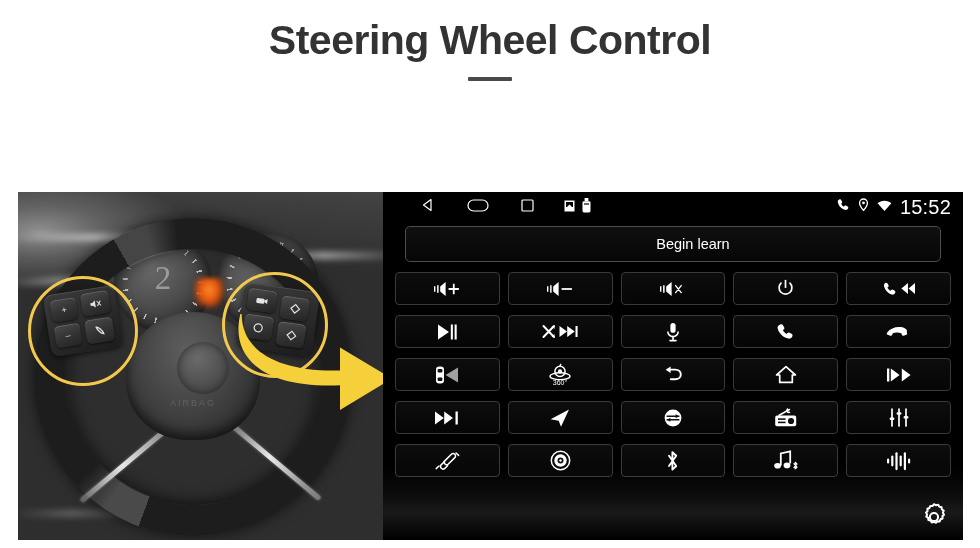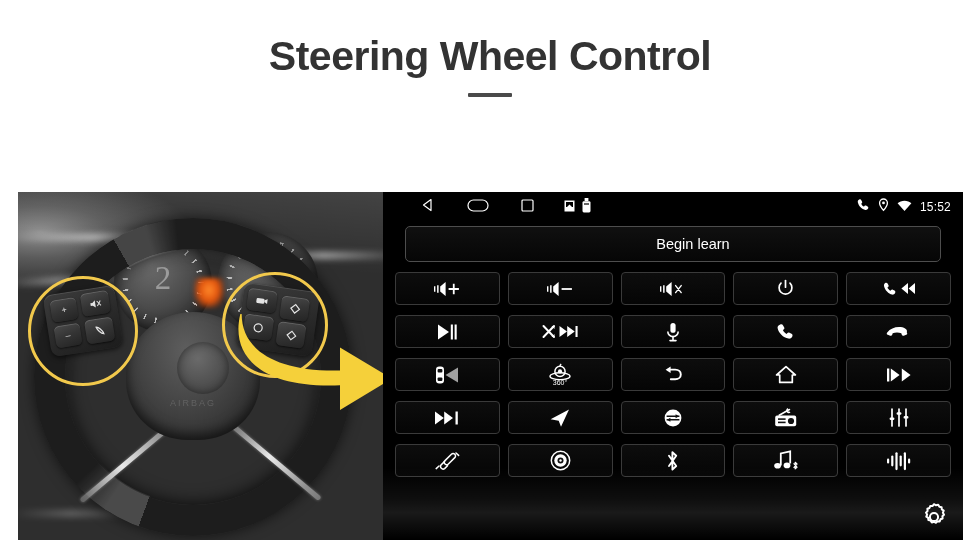--- a/index.html
+++ b/index.html
@@ -5,21 +5,21 @@
   * { box-sizing: border-box; margin: 0; padding: 0; }
   html, body {
     width: 980px; height: 548px;
     background: #ffffff;
     font-family: "Liberation Sans", sans-serif;
     overflow: hidden;
   }
   .page { position: relative; width: 980px; height: 548px; background:#fff; }
 
   
-  .header { padding-top: 32px; text-align: center; }
+  .header { padding-top: 16px; text-align: center; }
   .page-title {
     font-size: 41px; font-weight: bold; color: #333333;
     letter-spacing: -0.5px; line-height: 1.18;
   }
   .title-rule {
     width: 44px; height: 4px; background: #4a4a4a;
     margin: 13px auto 0; border-radius: 1px;
   }
   .subtitle {
     margin: 14px auto 0; width: 905px;
@@ -156,21 +156,21 @@
     color:rgba(255,255,255,.055);
     text-shadow: 0 1px 0 rgba(255,255,255,.08);
   }
   .statusbar{
     position:relative; height:30px; display:flex; align-items:center;
     padding: 0 12px 0 38px; color:#fff;
   }
   .sb-left{ display:flex; align-items:center; gap:32px; }
   .sb-mid{ display:flex; align-items:center; gap:7px; margin-left:30px; }
   .sb-right{ margin-left:auto; display:flex; align-items:center; gap:8px; }
-  .sb-time{ font-size:12px; letter-spacing:.2px; }
+  .sb-time{ font-size:20px; letter-spacing:.2px; }
 
   .learn-row{ padding: 4px 22px 0 22px; }
   .learn-btn{
     width: 100%; height: 36px; border:1px solid #4d4d4d; border-radius:5px;
     background: linear-gradient(180deg,#101010,#060606);
     color:#ffffff; font-size:14.5px; display:flex; align-items:center; justify-content:center;
     cursor:pointer;
     padding-left:40px;
   }
 

